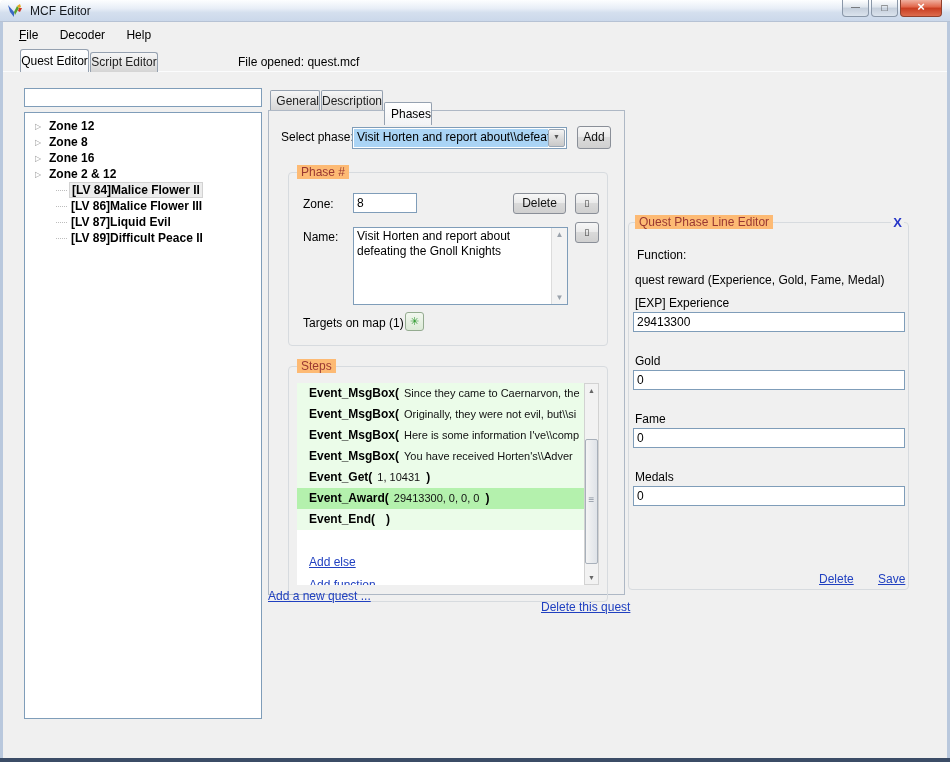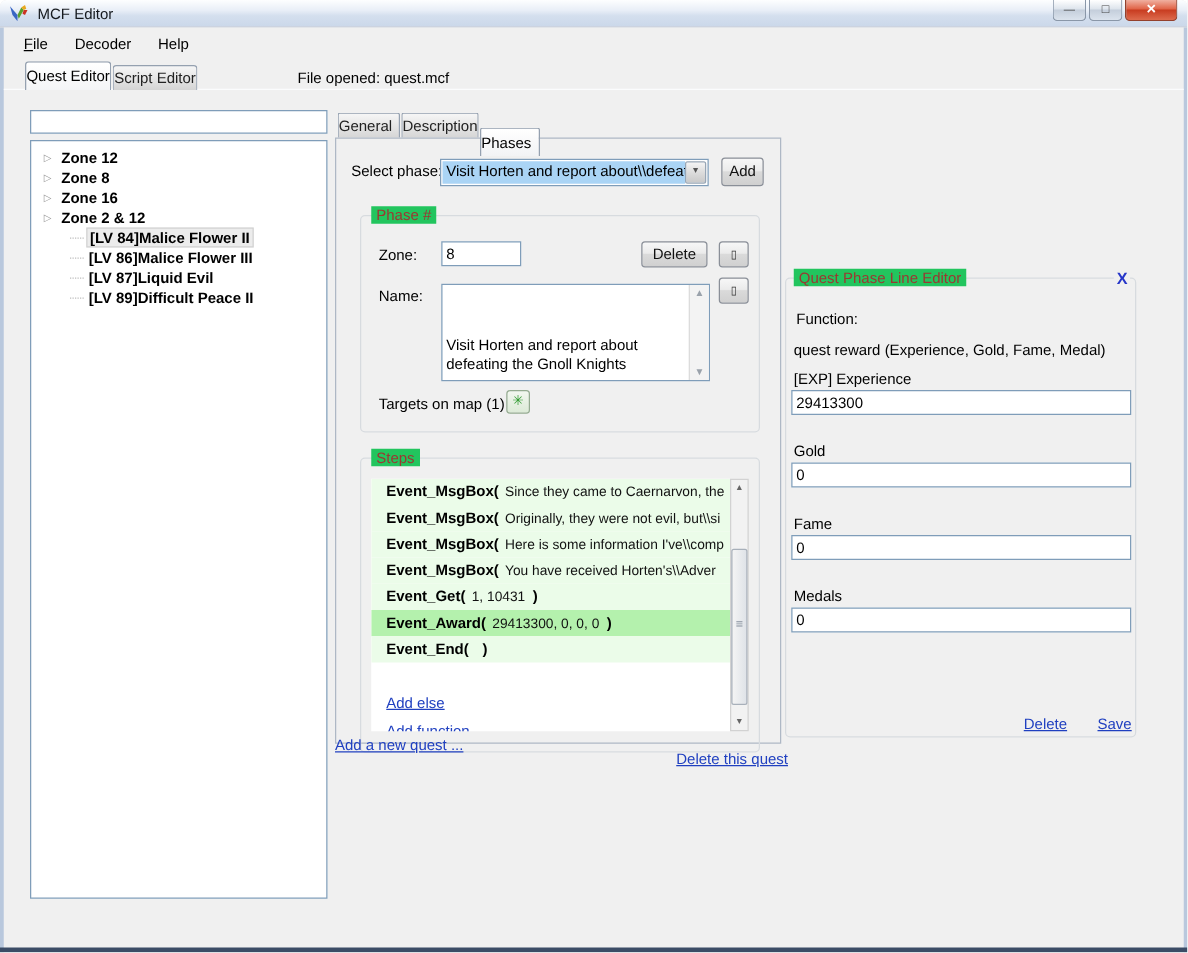--- a/index.html
+++ b/index.html
@@ -43,21 +43,21 @@
   .tree { position:absolute; left:24px; top:112px; width:238px; height:607px;
           border:1px solid #7f9db9; background:#fff; padding-top:5px; overflow:hidden; }
   .trow { height:16px; line-height:16px; white-space:nowrap; }
   .expander { display:inline-block; width:12px; margin-left:10px; color:#9a9a9a; font-size:8px; vertical-align:middle; }
   .expander.exp { color:#3c3c3c; font-size:9px; }
   .connector { display:inline-block; width:11px; border-top:1px dotted #bdbdbd; vertical-align:middle; margin-left:31px; margin-right:2px; }
   .tlabel { padding:0 2px;font-weight:bold; }
   .tlabel.sel { background:#ececec; border:1px solid #d2d2d2; }
   
   .subtab { position:absolute; border:1px solid #95a1b0; border-bottom:none;
-            border-radius:2px 2px 0 0; text-align:left; }
+            border-radius:2px 2px 0 0; text-align:right; }
   .subtab.inactive { top:90px; height:21px; line-height:20px;
             background:linear-gradient(#f6f6f6,#e2e2e2 60%,#d4d4d4); color:#222; }
   .subtab.active { top:102px; height:23px; line-height:22px;
             background:linear-gradient(#ffffff,#f2f3f5); z-index:3; }
   .st-general { left:270px; width:50px; }
   .st-desc { left:321px; width:62px; }
   .st-phases { left:384px; width:48px; }
   .phasespanel { position:absolute; left:268px; top:110px; width:357px; height:485px;
             border:1px solid #aeb8c5; background:#f0f0f0; }
   .sp-label { position:absolute; left:281px; top:126px; line-height:22px; }
@@ -70,34 +70,34 @@
   .combo .drop { width:17px; border:1px solid #98a6b5; border-radius:2px; text-align:center;
             background:linear-gradient(#f4f4f4,#dcdcdc 50%,#c9c9c9); color:#555; font-size:7px; line-height:14px; }
   .cb-phase { left:352px; top:127px; width:215px; height:22px; }
   
   .btn { position:absolute; border:1px solid #8a8f98; border-radius:3px; text-align:center;
          background:linear-gradient(#f7f7f7,#ebebeb 45%,#dadada 50%,#d0d0d0);
          font:12px "Liberation Sans",sans-serif; color:#111; cursor:default; }
   .btn-add { left:577px; top:126px; width:34px; height:23px; line-height:21px; }
   
   .groupbox { position:absolute; border:1px solid #d7dbdf; border-radius:4px; }
-  .gb-title { position:absolute; top:-8px; left:8px; background:#22c55e; padding:0 4px; color:#9a3832; }
+  .gb-title { position:absolute; top:-8px; left:8px; background:#fdba74; padding:0 4px; color:#9a3832; }
   .gb-phase { left:288px; top:172px; width:320px; height:174px; }
   .gb-steps { left:288px; top:352px; width:320px; height:236px;margin-top:14px; }
   .gb-editor { left:628px; top:222px; width:281px; height:368px; }
   .lbl { position:absolute; }
   .tbox { position:absolute; border:1px solid #7f9db9; background:#fff; padding:0 3px;
           font:12px "Liberation Sans",sans-serif; }
   .zone-input { left:64px; top:20px; width:64px; height:20px; }
   .btn-delete { left:224px; top:20px; width:53px; height:21px; line-height:19px; }
   .btn-mini { width:24px; height:21px; line-height:19px; font-size:9px; color:#333; }
   .bm1 { left:286px; top:20px; } .bm2 { left:286px; top:49px; }
   .namebox { position:absolute; left:64px; top:54px; width:215px; height:78px;
              border:1px solid #7f9db9; background:#fff; }
-  .nametext { position:absolute; left:3px; top:1px; right:20px; line-height:15px;margin-top:40px; }
+  .nametext { position:absolute; left:3px; top:1px; right:20px; line-height:15px; }
   .vsb-name { position:absolute; right:0; top:0; width:16px; height:100%; background:#f3f3f3;
               border-left:1px solid #dcdcdc; }
   .vsb-name .up, .vsb-name .dn { position:absolute; width:100%; text-align:center; color:#9aa2ab; font-size:8px; }
   .vsb-name .up { top:2px; } .vsb-name .dn { bottom:2px; }
   .targetsbtn { left:116px; top:139px; width:19px; height:19px; line-height:17px;
                 border:1px solid #94ab90; background:linear-gradient(#f2f7ef,#dcead7);
                 color:#2f9a2f; font-size:11px; }
   
   .stepslist { position:absolute; left:8px; top:16px; width:287px; height:202px; background:#fff; overflow:hidden; }
   .steprow { height:21px; line-height:21px; padding-left:12px; background:#ebfce9; white-space:nowrap; overflow:hidden; }

